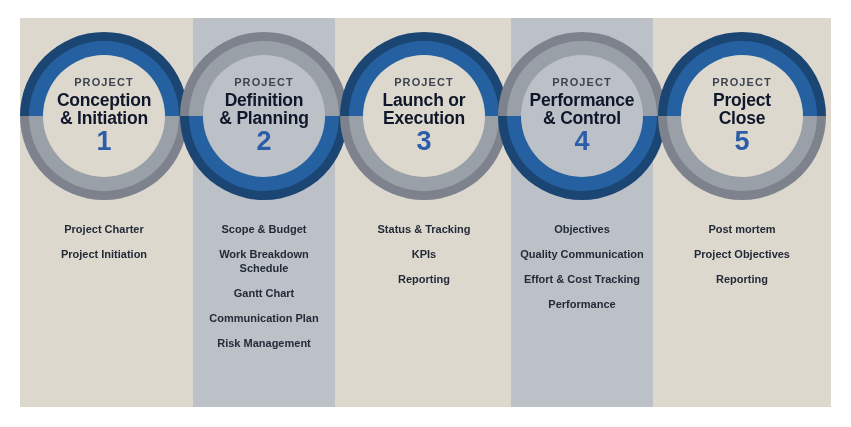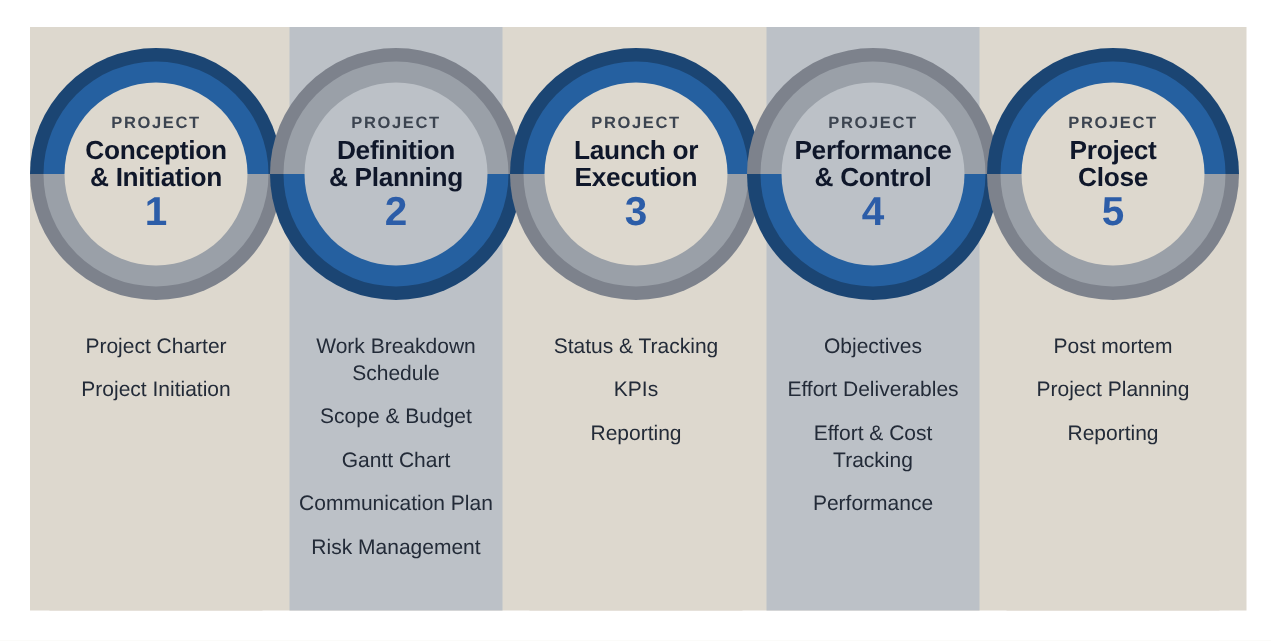--- a/index.html
+++ b/index.html
@@ -49,21 +49,21 @@
   .kicker{font-size:11px;font-weight:bold;letter-spacing:1.1px;
           color:#3c4450;margin-bottom:2px;}
   .phase-title{font-size:17.5px;font-weight:bold;color:#0f172a;
                letter-spacing:-0.2px;padding:0 4px;}
   .phase-num{font-size:27px;font-weight:bold;color:#2c5da8;
              margin-top:1px;line-height:1;}
 
   
   .items{position:absolute;left:4px;right:4px;top:204px;
          text-align:center;}
-  .item{font-size:14px;font-weight:normal;color:#232b38;
+  .item{font-size:11px;font-weight:bold;color:#232b38;
         line-height:1.28;margin-bottom:11px;padding:0 2px;}
 </style>
 </head>
 <body>
 
 <div id="stage">
   <div class="backdrop"></div>
   <div id="columns">
       <div class="col beige" style="left: 33px;">
         <div class="colbg"></div>
@@ -92,22 +92,22 @@
           <div class="ring-hole gray">
             <div class="kicker">PROJECT</div>
             <div class="phase-title">
               <div>Definition</div>
               <div>&amp; Planning</div>
             </div>
             <div class="phase-num">2</div>
           </div>
         </div>
         <div class="items">
+          <div class="item">Scope &amp; Budget</div>
           <div class="item">Work Breakdown Schedule</div>
-          <div class="item">Scope &amp; Budget</div>
           <div class="item">Gantt Chart</div>
           <div class="item">Communication Plan</div>
           <div class="item">Risk Management</div>
         </div>
       </div>
       <div class="col beige" style="left: 353px;">
         <div class="colbg"></div>
         <div class="ring-wrap odd">
           <div class="ring-outer"></div>
           <div class="ring-inner"></div>
@@ -135,39 +135,39 @@
             <div class="kicker">PROJECT</div>
             <div class="phase-title">
               <div>Performance</div>
               <div>&amp; Control</div>
             </div>
             <div class="phase-num">4</div>
           </div>
         </div>
         <div class="items">
           <div class="item">Objectives</div>
-          <div class="item">Effort Deliverables</div>
+          <div class="item">Quality Communication</div>
           <div class="item">Effort &amp; Cost Tracking</div>
           <div class="item">Performance</div>
         </div>
       </div>
       <div class="col beige" style="left: 671px;">
         <div class="colbg"></div>
         <div class="ring-wrap odd">
           <div class="ring-outer"></div>
           <div class="ring-inner"></div>
           <div class="ring-hole beige">
             <div class="kicker">PROJECT</div>
             <div class="phase-title">
               <div>Project</div>
               <div>Close</div>
             </div>
             <div class="phase-num">5</div>
           </div>
         </div>
         <div class="items">
           <div class="item">Post mortem</div>
-          <div class="item">Project Planning</div>
+          <div class="item">Project Objectives</div>
           <div class="item">Reporting</div>
         </div>
       </div>
     </div>
 </div>
 
 </body></html>

